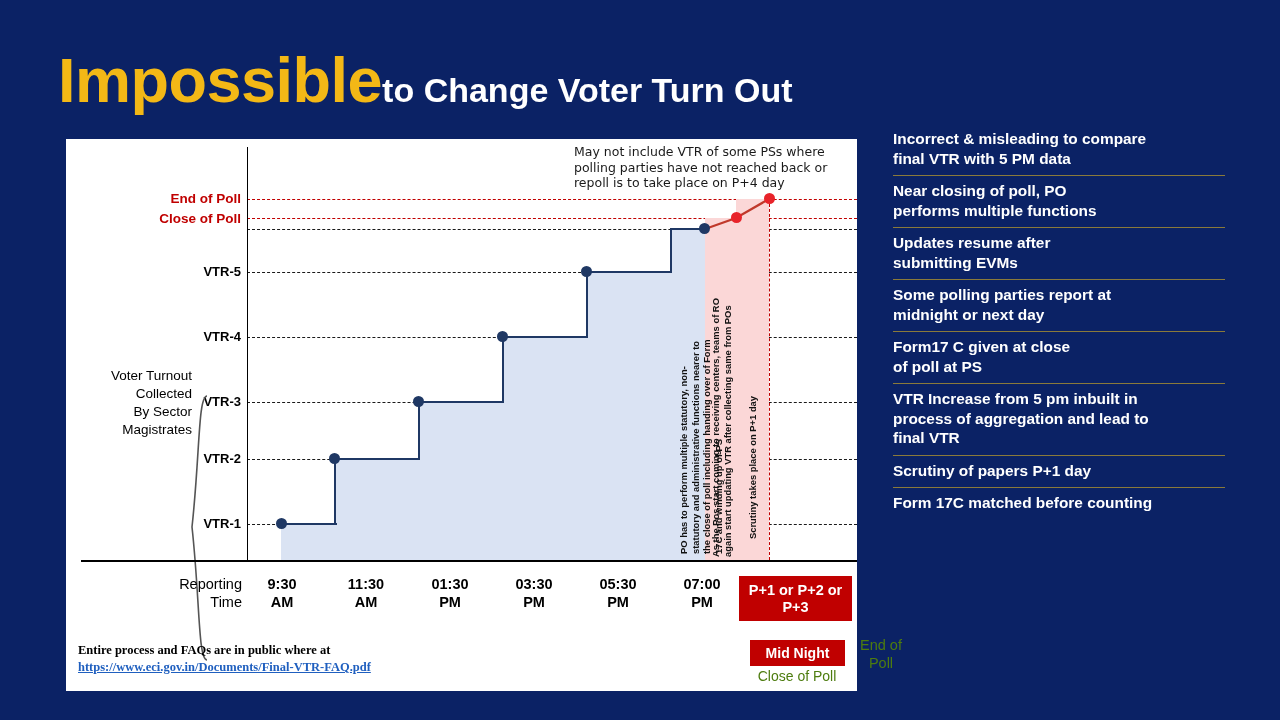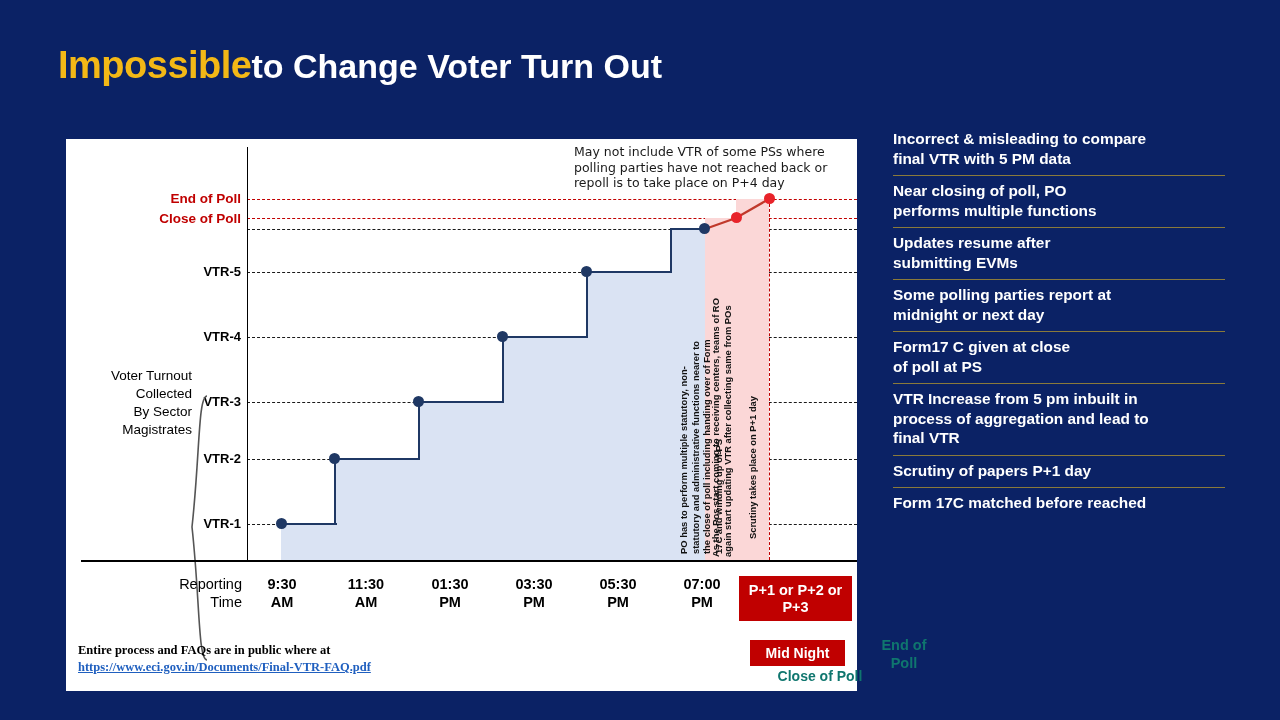--- a/index.html
+++ b/index.html
@@ -5,21 +5,21 @@
   html,body{margin:0;padding:0;}
   body{
     width:1280px;height:720px;overflow:hidden;
     background:#0b2265;
     font-family:"Liberation Sans", sans-serif;
     position:relative;
   }
   
   #title-bar{position:absolute;left:58px;top:44px;white-space:nowrap;}
   #title-emph{
-    font-size:38px;font-weight:bold;color:#f3b816;letter-spacing:-0.5px;
+    font-size:63px;font-weight:bold;color:#f3b816;letter-spacing:-0.5px;
     vertical-align:baseline;
   }
   #title-rest{
     font-size:34px;font-weight:bold;color:#ffffff;letter-spacing:0px;
     vertical-align:baseline;
   }
   
   #panel{
     position:absolute;left:66px;top:139px;width:791px;height:552px;
     background:#ffffff;
@@ -74,21 +74,21 @@
   }
   #reporting-time{
     position:absolute;left:46px;top:12px;width:130px;text-align:right;
     font-size:14.5px;font-weight:normal;color:#000;line-height:18px;
   }
   .redbox{
     position:absolute;background:#c00000;color:#fff;font-weight:bold;
     text-align:center;display:flex;align-items:center;justify-content:center;
     line-height:17px;
   }
-  .redtext{position:absolute;color:#0f766e;font-weight:bold;text-align:center;padding-left:23px;}
+  .redtext{position:absolute;color:#4d7c0f;font-weight:normal;text-align:center;}
   
   #footer{
     position:absolute;left:12px;top:503px;width:500px;
     font-family:"Liberation Serif", serif;font-size:12.5px;font-weight:bold;
     color:#000;line-height:17px;
   }
   #footer a{color:#1f5fbf;text-decoration:underline;}
   
   #bullets{position:absolute;left:893px;top:124px;width:332px;}
   .bullet{
@@ -234,14 +234,14 @@
   <div class="bullet">Updates resume after<br>submitting  EVMs</div>
   <div class="bsep"></div>
   <div class="bullet">Some polling parties report at<br>midnight or next day</div>
   <div class="bsep"></div>
   <div class="bullet">Form17 C given at close<br>of poll at PS</div>
   <div class="bsep"></div>
   <div class="bullet">VTR Increase  from 5 pm inbuilt in<br>process of aggregation and lead to<br>final VTR</div>
   <div class="bsep"></div>
   <div class="bullet">Scrutiny of papers P+1  day</div>
   <div class="bsep"></div>
-  <div class="bullet">Form 17C  matched before reached</div>
+  <div class="bullet">Form 17C  matched before counting</div>
 </div>
 
 </body></html>

